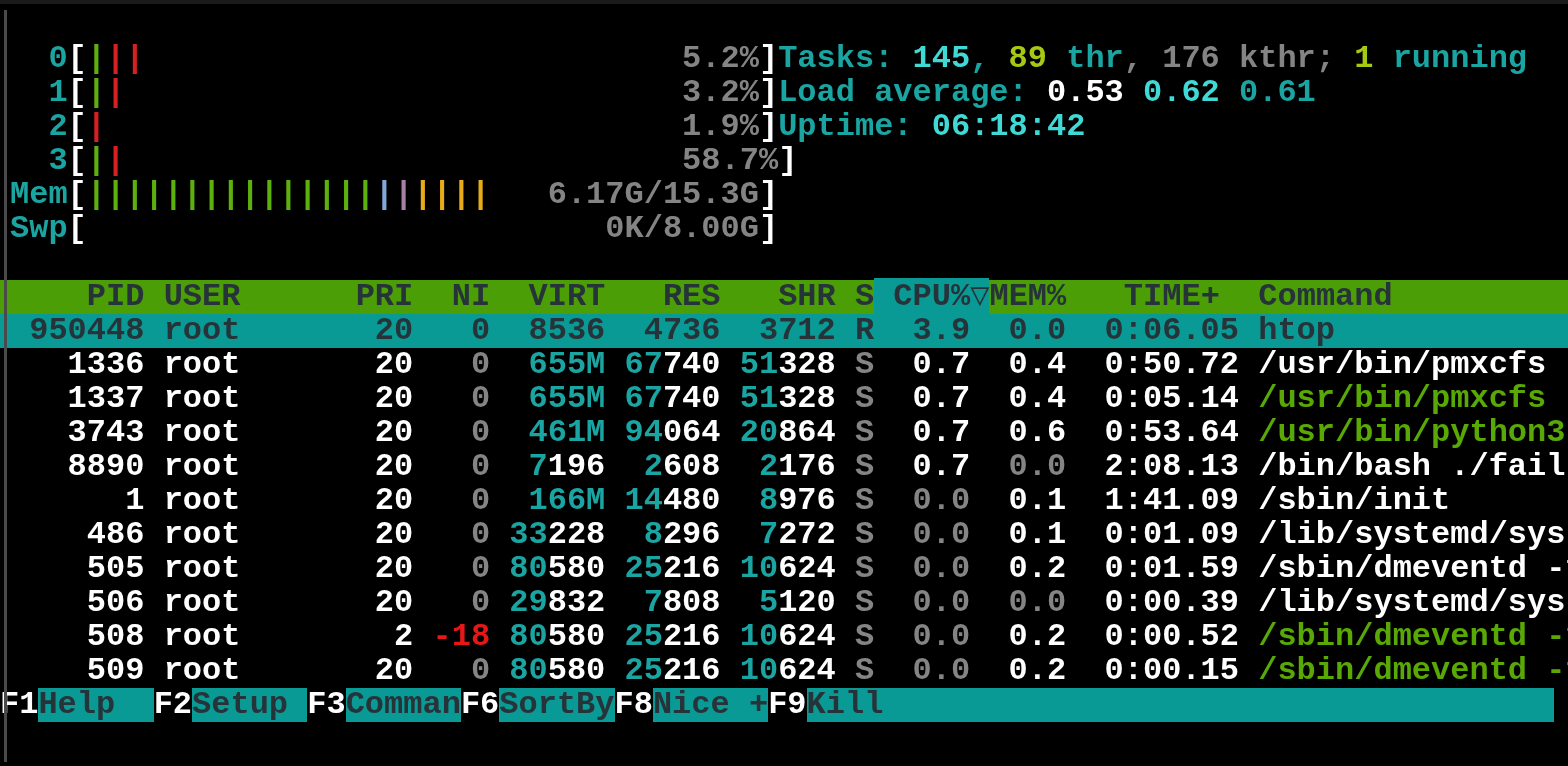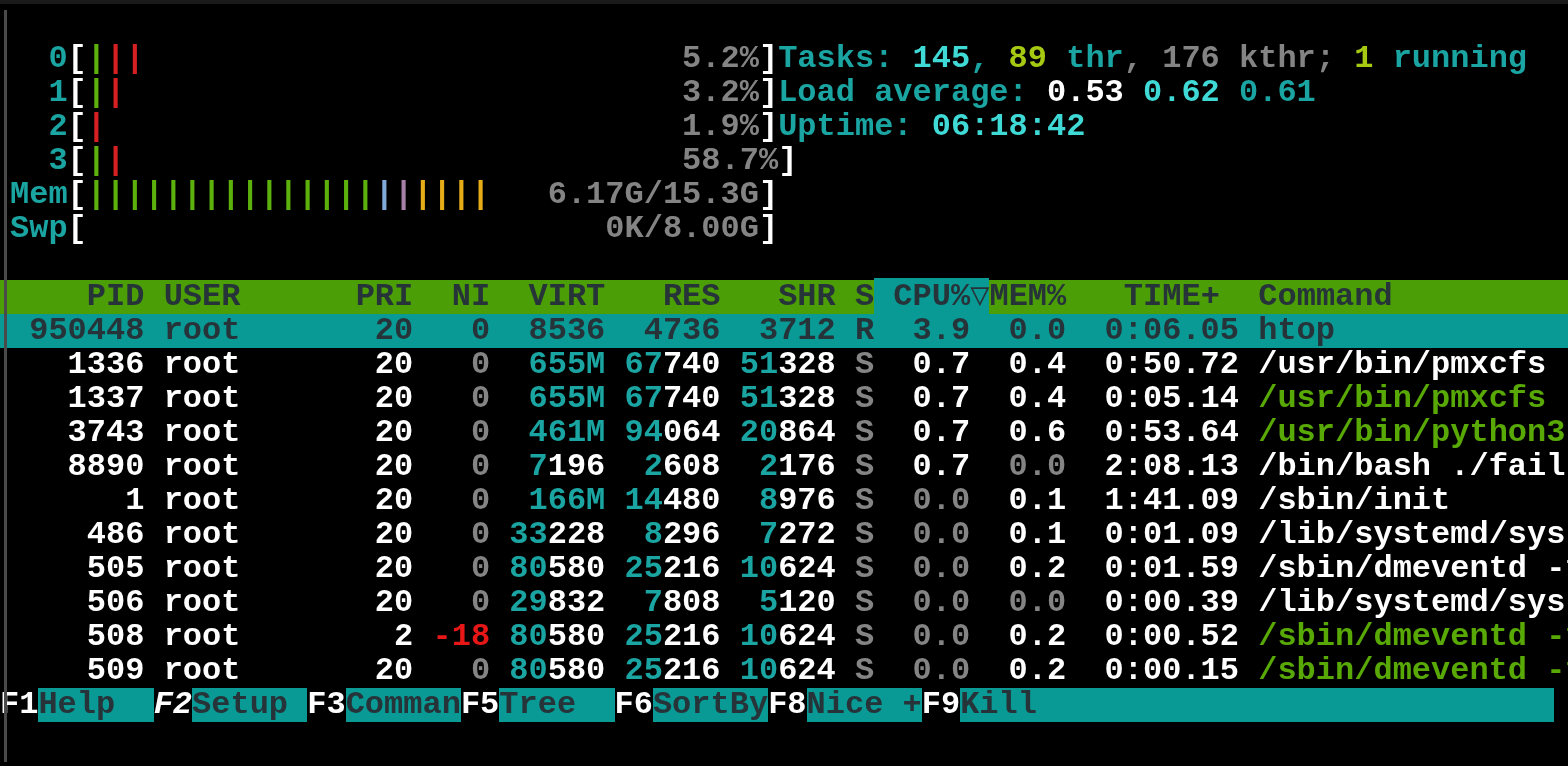--- a/index.html
+++ b/index.html
@@ -55,30 +55,26 @@
       <div class="ln"><span><span style="color: rgb(255, 255, 255);">    508</span></span><span> </span><span><span style="color: rgb(255, 255, 255);">root     </span></span><span> </span><span><span style="color: rgb(255, 255, 255);">  2</span></span><span> </span><span><span style="color: rgb(232, 23, 23);">-18</span></span><span> </span><span><span style="color: rgb(26, 165, 162);">80</span><span style="color: rgb(255, 255, 255);">580</span></span><span> </span><span><span style="color: rgb(26, 165, 162);">25</span><span style="color: rgb(255, 255, 255);">216</span></span><span> </span><span><span style="color: rgb(26, 165, 162);">10</span><span style="color: rgb(255, 255, 255);">624</span></span><span> </span><span><span style="color: rgb(132, 132, 132);">S</span></span><span> </span><span><span style="color: rgb(132, 132, 132);"> 0.0</span></span><span> </span><span><span style="color: rgb(255, 255, 255);"> 0.2</span></span><span> </span><span><span style="color: rgb(255, 255, 255);"> 0:00.52</span></span><span> </span><span><span style="color: rgb(88, 168, 6);">/sbin/dmeventd -f</span></span></div>
       <div class="ln"><span><span style="color: rgb(255, 255, 255);">    509</span></span><span> </span><span><span style="color: rgb(255, 255, 255);">root     </span></span><span> </span><span><span style="color: rgb(255, 255, 255);"> 20</span></span><span> </span><span><span style="color: rgb(132, 132, 132);">  0</span></span><span> </span><span><span style="color: rgb(26, 165, 162);">80</span><span style="color: rgb(255, 255, 255);">580</span></span><span> </span><span><span style="color: rgb(26, 165, 162);">25</span><span style="color: rgb(255, 255, 255);">216</span></span><span> </span><span><span style="color: rgb(26, 165, 162);">10</span><span style="color: rgb(255, 255, 255);">624</span></span><span> </span><span><span style="color: rgb(132, 132, 132);">S</span></span><span> </span><span><span style="color: rgb(132, 132, 132);"> 0.0</span></span><span> </span><span><span style="color: rgb(255, 255, 255);"> 0.2</span></span><span> </span><span><span style="color: rgb(255, 255, 255);"> 0:00.15</span></span><span> </span><span><span style="color: rgb(88, 168, 6);">/sbin/dmeventd -f</span></span></div>
     </div>
 
   <div id="fbar" class="fbar">
       <div class="fk">
         <span class="fkey" style="color: rgb(255, 255, 255);">F1</span>
         <span class="flabel">Help  </span>
       </div>
       <div class="fk">
-        <span class="fkey" style="color: rgb(255, 255, 255); font-style: italic;">F2</span>
+        <span class="fkey" style="color: rgb(255, 255, 255);">F2</span>
         <span class="flabel">Setup </span>
       </div>
       <div class="fk">
         <span class="fkey" style="color: rgb(255, 255, 255);">F3</span>
         <span class="flabel">Command</span>
-      </div>
-      <div class="fk">
-        <span class="fkey" style="color: rgb(255, 255, 255);">F5</span>
-        <span class="flabel">Tree  </span>
       </div>
       <div class="fk">
         <span class="fkey" style="color: rgb(255, 255, 255);">F6</span>
         <span class="flabel">SortBy</span>
       </div>
       <div class="fk">
         <span class="fkey" style="color: rgb(255, 255, 255);">F8</span>
         <span class="flabel">Nice +</span>
       </div>
       <div class="fk">

